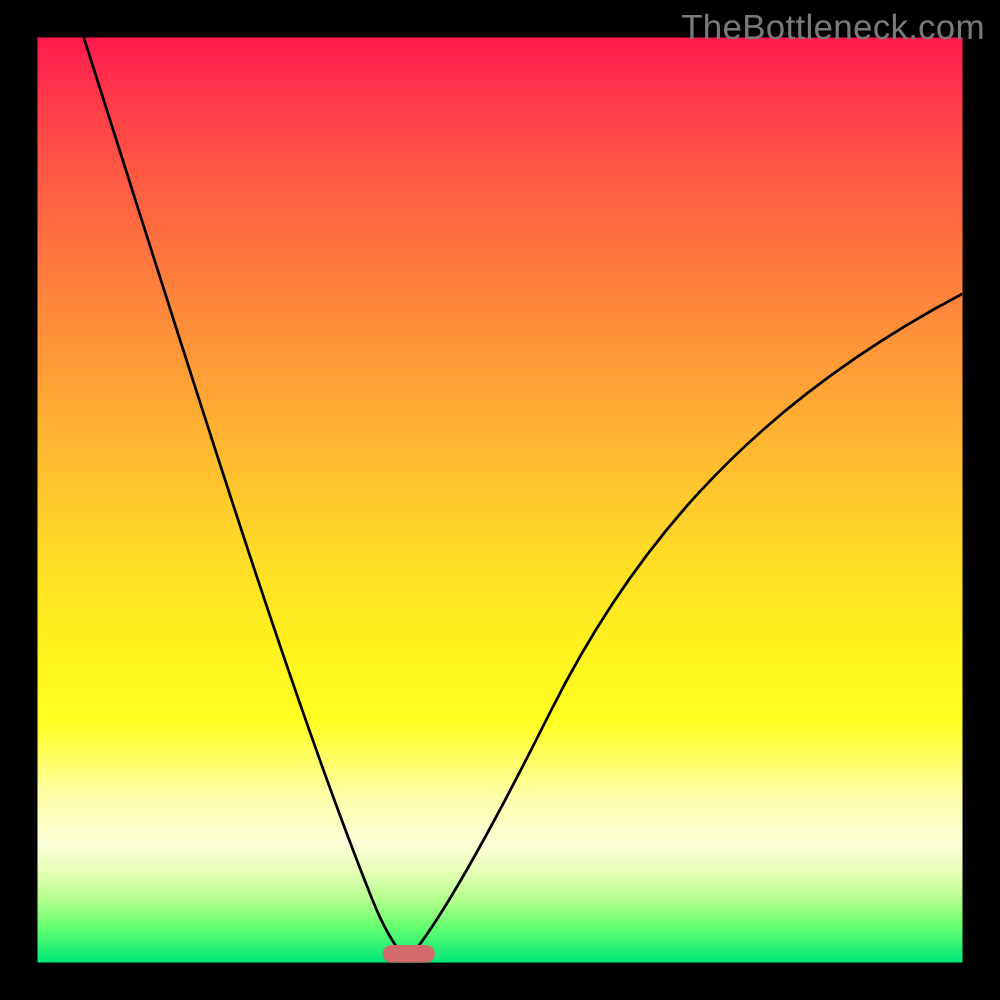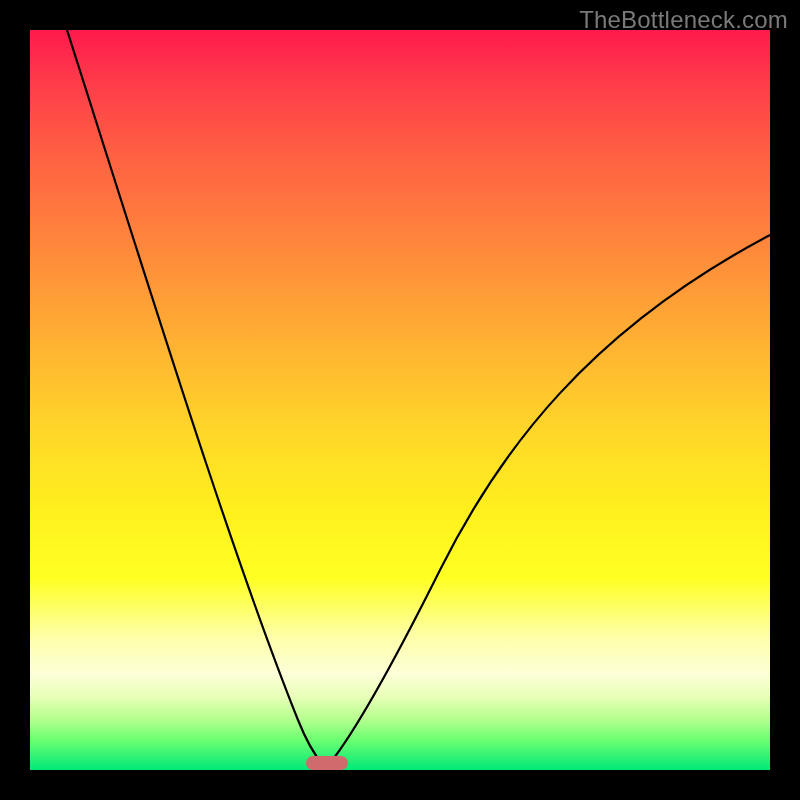--- a/index.html
+++ b/index.html
@@ -33,21 +33,21 @@
       #b8ff90 93%,
       #6aff70 96%,
       #00e878 100%
     );
   }
   .watermark {
     position: absolute;
     top: 6px;
     right: 12px;
     font-family: Arial, Helvetica, sans-serif;
-    font-size: 24px;
+    font-size: 28px;
     color: #7a7a7a;
     font-weight: 500;
     letter-spacing: 0.2px;
   }
   svg.curve {
     position: absolute;
     left: 0; top: 0;
     width: 740px; height: 740px;
   }
   .marker {

